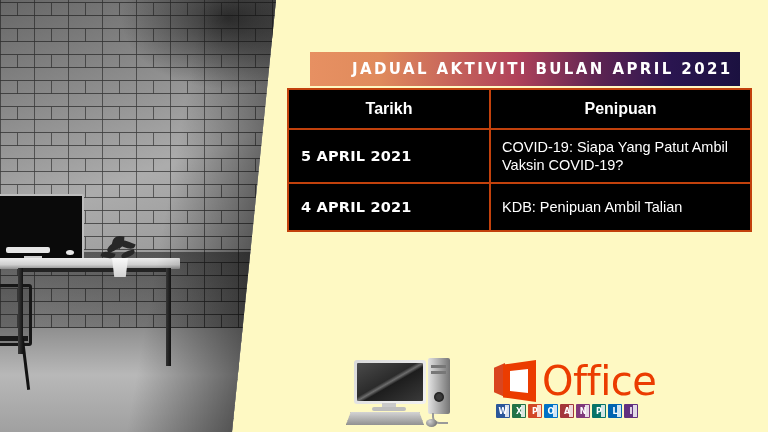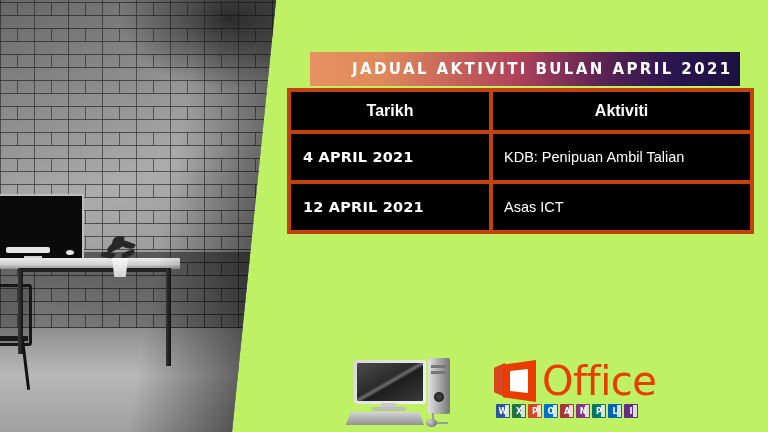--- a/index.html
+++ b/index.html
@@ -1,17 +1,17 @@
 <!DOCTYPE html>
 <html><head>
 <meta charset="utf-8">
 <style>
   html,body{margin:0;padding:0;background:#000;}
   body{width:768px;height:432px;overflow:hidden;font-family:"DejaVu Sans",sans-serif;}
-  #stage{position:relative;width:768px;height:432px;background:#bef264;overflow:hidden;}
+  #stage{position:relative;width:768px;height:432px;background:#fef9c3;overflow:hidden;}
 
   
   .photo-panel{position:absolute;left:0;top:0;width:292px;height:432px;
     -webkit-clip-path:polygon(0 0,276px 0,232px 432px,0 432px);
     clip-path:polygon(0 0,276px 0,232px 432px,0 432px);
     overflow:hidden;background:#6e6e6e;}
 
   
   .brick-wall{position:absolute;inset:0;
     background-color:#9a9a9a;
@@ -80,21 +80,21 @@
     background:linear-gradient(90deg,#e79062 0%,#e08b5c 16%,#b0425a 48%,#5a2352 68%,#2a1550 84%,#1b1140 100%);
     display:flex;align-items:center;}
   .banner-title{color:#ffffff;font-weight:bold;font-size:15px;letter-spacing:2.4px;
     font-family:"DejaVu Sans",sans-serif;padding-left:42px;white-space:nowrap;}
 
   
   .sched-table{position:absolute;left:287px;top:88px;width:463px;border-collapse:collapse;
     table-layout:fixed;background:#000;}
   .sched-table col.c-date{width:202px;}
   .sched-table col.c-act{width:261px;}
-  .sched-table th,.sched-table td{border:4px solid #c2410c;color:#ffffff;vertical-align:middle;}
+  .sched-table th,.sched-table td{border:2px solid #c2410c;color:#ffffff;vertical-align:middle;}
   .sched-table th{height:36px;text-align:center;font-weight:bold;font-size:16px;
     font-family:"Liberation Sans",sans-serif;}
   .sched-table td.date-cell{height:44px;font-weight:bold;font-size:14.5px;
     padding-left:12px;font-family:"DejaVu Sans",sans-serif;letter-spacing:.2px;}
   .sched-table td.act-cell{height:44px;font-size:14.5px;padding-left:11px;padding-right:6px;
     font-family:"Liberation Sans",sans-serif;line-height:1.25;font-weight:400;}
   .sched-table tr.tall td{height:50px;}
 
   
   .pc-graphic{position:absolute;left:336px;top:358px;width:122px;height:70px;}
@@ -178,31 +178,31 @@
   </div>
 
   <table class="sched-table">
     <colgroup>
         <col class="c-date">
         <col class="c-act">
       </colgroup>
     <thead>
       <tr>
         <th>Tarikh</th>
-        <th>Aktiviti</th>
+        <th>Penipuan</th>
       </tr>
     </thead>
     <tbody>
+      <tr class="tall">
+        <td class="date-cell">5 APRIL 2021</td>
+        <td class="act-cell">COVID-19: Siapa Yang Patut Ambil Vaksin COVID-19?</td>
+      </tr>
       <tr>
         <td class="date-cell">4 APRIL 2021</td>
         <td class="act-cell">KDB: Penipuan Ambil Talian</td>
-      </tr>
-      <tr>
-        <td class="date-cell">12 APRIL 2021</td>
-        <td class="act-cell">Asas ICT</td>
       </tr>
     </tbody>
   </table>
 
   <div class="pc-graphic">
     <div class="pc-monitor">
         <div class="pc-screen"></div>
       </div>
     <div class="pc-neck"></div>
     <div class="pc-base"></div>

